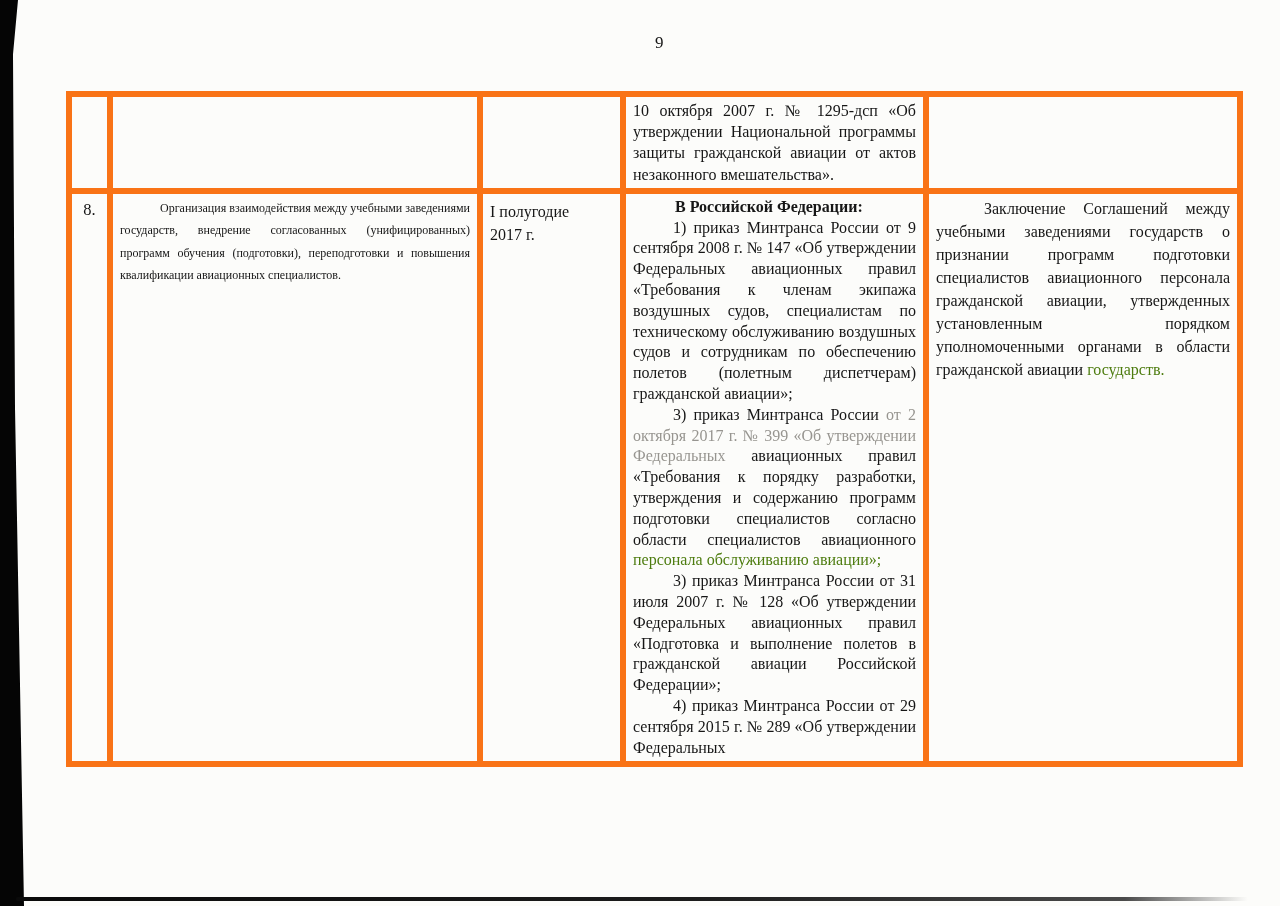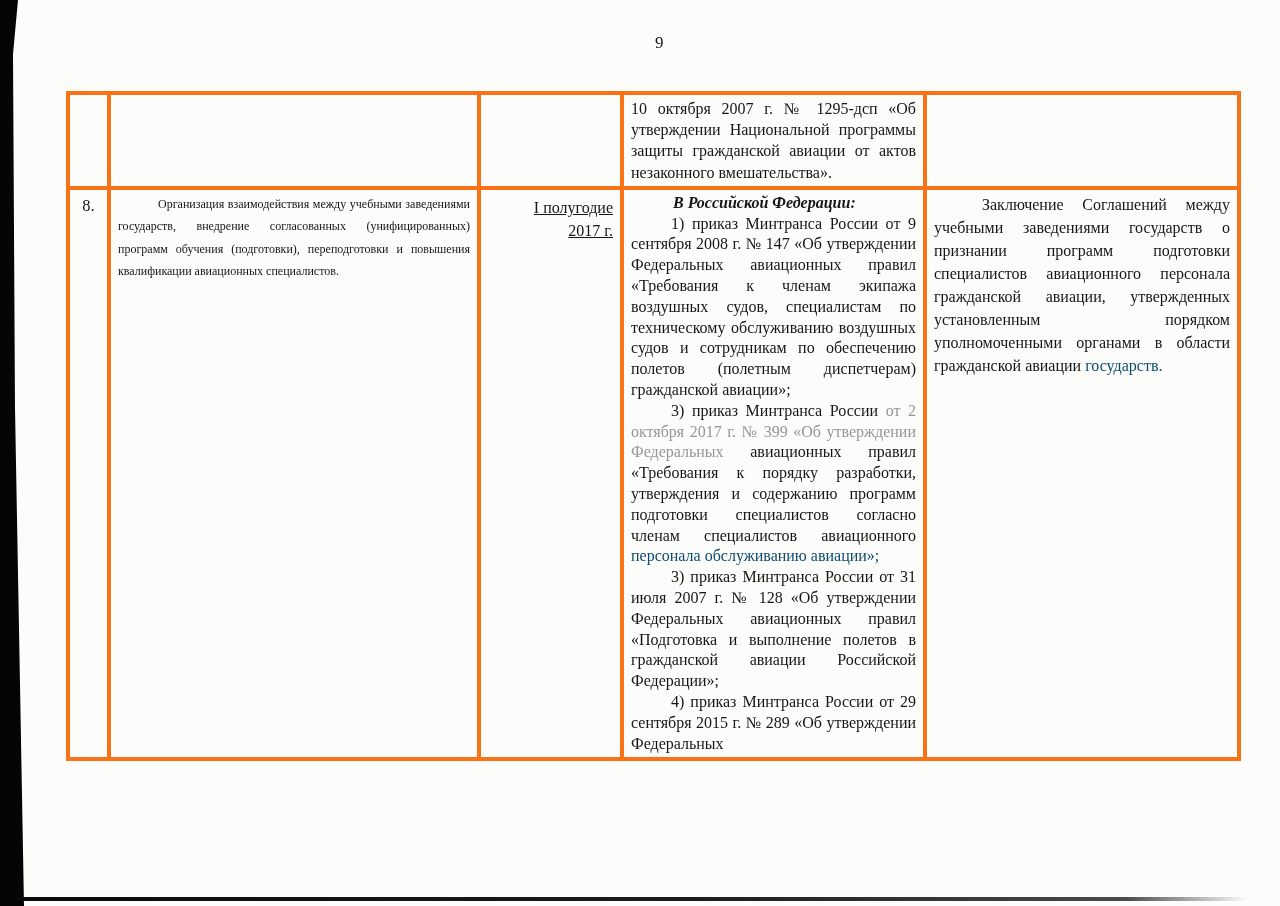--- a/index.html
+++ b/index.html
@@ -41,59 +41,57 @@
   
   .doc-table {
     position: absolute;
     left: 66px; top: 91px;
     width: 1171px;
     border-collapse: collapse;
     table-layout: fixed;
     font-size: 16px;
   }
   .doc-table td {
-    border: 4px solid #f97316;
+    border: 6px solid #f97316;
     vertical-align: top;
     padding: 3px 7px 3px 7px;
     overflow: hidden;
   }
   td.c1 { padding-left: 2px; padding-right: 2px; }
 
   .num {
     text-align: center;
     padding-top: 3px;
     font-size: 16.5px;
   }
   .term {
-    text-align: right;
+    text-align: left;
     padding-top: 3px;
     line-height: 23px;
-    text-decoration: underline;
   }
   .term span { display: block; }
 
   .para {
     margin: 0;
     text-align: justify;
     text-indent: 40px;
   }
   .no-indent { text-indent: 0; }
 
   .cell-legal-cont .para { line-height: 21.2px; }
   .cell-task .para { line-height: 22.4px; font-size: 12px; }
   .cell-legal .para { line-height: 20.8px; }
   .cell-result .para { line-height: 23px; text-indent: 48px; }
 
   .header-bold {
     font-weight: bold;
     text-indent: 42px;
-    font-style: italic;
   }
   .faded { color: #979590; }
-  .dim   { color: #0c4a6e; }
+  .dim   { color: #4d7c0f; }
 </style>
 </head>
 <body>
 
 <div class="page">
 
   <div class="scan-edge-left"></div>
   <div class="scan-edge-bottom"></div>
 
   <div class="page-number">9</div>
@@ -129,21 +127,21 @@
         <td>
           <div class="term">
             <span>I полугодие</span>
             <span>2017 г.</span>
           </div>
         </td>
 
         <td class="cell-legal">
           <p class="para header-bold">В Российской Федерации:</p>
           <p class="para">1) приказ Минтранса России от 9 сентября 2008 г. № 147 «Об утверждении Федеральных авиационных правил «Требования к членам экипажа воздушных судов, специалистам по техническому обслуживанию воздушных судов и сотрудникам по обеспечению полетов (полетным диспетчерам) гражданской авиации»;</p>
-          <p class="para"><span>3) приказ Минтранса России </span><span class="faded">от 2 октября 2017 г. № 399 «Об утверждении Федеральных </span><span>авиационных правил «Требования к порядку разработки, утверждения и содержанию программ подготовки специалистов согласно членам специалистов авиационного </span><span class="dim">персонала обслуживанию авиации»;</span></p>
+          <p class="para"><span>3) приказ Минтранса России </span><span class="faded">от 2 октября 2017 г. № 399 «Об утверждении Федеральных </span><span>авиационных правил «Требования к порядку разработки, утверждения и содержанию программ подготовки специалистов согласно области специалистов авиационного </span><span class="dim">персонала обслуживанию авиации»;</span></p>
           <p class="para">3) приказ Минтранса России от 31 июля 2007 г. № 128 «Об утверждении Федеральных авиационных правил «Подготовка и выполнение полетов в гражданской авиации Российской Федерации»;</p>
           <p class="para">4) приказ Минтранса России от 29 сентября 2015 г. № 289 «Об утверждении Федеральных</p>
         </td>
 
         <td class="cell-result">
           <p class="para"><span>Заключение Соглашений между учебными заведениями государств о признании программ подготовки специалистов авиационного персонала гражданской авиации, утвержденных установленным порядком уполномоченными органами в области гражданской авиации </span><span class="dim">государств.</span></p>
         </td>
       </tr>
     </tbody>
   </table>

